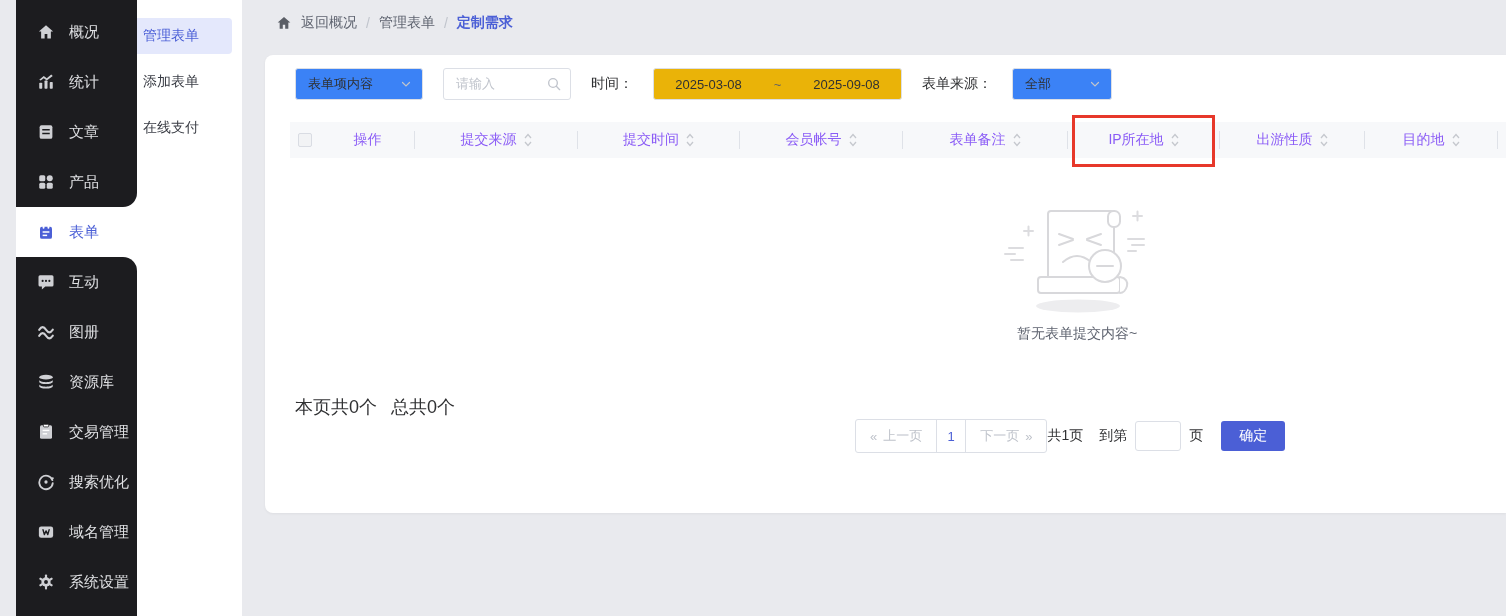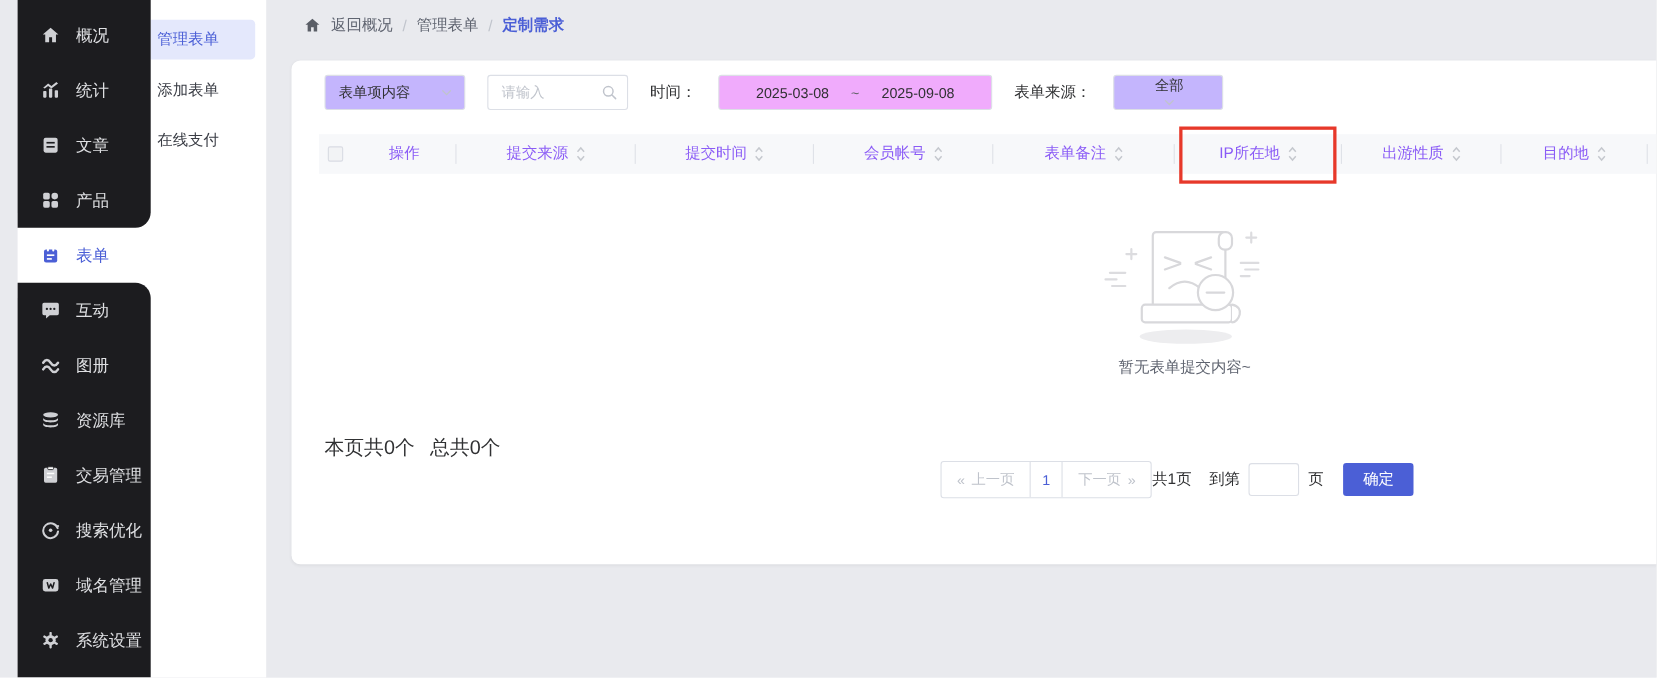--- a/index.html
+++ b/index.html
@@ -28,30 +28,30 @@
   .breadcrumb { position:absolute; left:34px; top:14px; display:flex; align-items:center; gap:9px; font-size:14px; color:#5f6470; }
   .breadcrumb .bc-home { width:16px; height:16px; color:#5a5e66; display:flex; }
   .breadcrumb .bc-link { cursor:pointer; }
   .breadcrumb .bc-sep { color:#c0c4cc; }
   .breadcrumb .bc-current { color:#4b5fd6; font-weight:700; }
 
   .panel { position:absolute; left:23px; top:55px; right:0; height:458px; background:#ffffff; border-radius:8px 0 0 8px; box-shadow:0 1px 3px rgba(0,0,0,.05); }
 
   
   .filters { position:absolute; left:30px; top:13px; display:flex; align-items:center; gap:20px; height:32px; }
-  .selectbox { height:32px; border:1px solid #dcdfe6; border-radius:3px; display:flex; align-items:center; justify-content:space-between; padding:0 10px 0 12px; font-size:13px; color:#303133; background:#c4b5fd; cursor:pointer; }
+  .selectbox { height:32px; border:1px solid #dcdfe6; border-radius:3px; display:flex; align-items:center; justify-content:space-between; padding:0 10px 0 12px; font-size:13px; color:#303133; background:#3b82f6; cursor:pointer; }
   .selectbox.w1 { width:128px; }
-  .selectbox.w2 { width:100px;flex-direction:column; }
+  .selectbox.w2 { width:100px; }
   .chev { width:12px; height:12px; color:#c0c4cc; display:flex; }
   .searchbox { position:relative; width:128px; height:32px; }
   .searchbox input { width:100%; height:100%; border:1px solid #dcdfe6; border-radius:3px; padding:0 30px 0 12px; font-size:13px; color:#14532d; outline:none; font-family:Liberation Serif, serif; }
   .searchbox input::placeholder { color:#c0c4cc; }
   .search-ic { position:absolute; right:9px; top:8px; width:16px; height:16px; color:#c0c4cc; }
   .flabel { font-size:14px; color:#303133; white-space:nowrap; }
-  .daterange { width:249px; height:32px; border:1px solid #dcdfe6; border-radius:3px; display:flex; align-items:center; justify-content:center; gap:20px; font-size:13px; color:#303133; cursor:pointer; background:#f0abfc; }
+  .daterange { width:249px; height:32px; border:1px solid #dcdfe6; border-radius:3px; display:flex; align-items:center; justify-content:center; gap:32px; font-size:13px; color:#303133; cursor:pointer; background:#eab308; }
   .daterange .dsep { color:#606266; }
 
   
   .thead { position:absolute; left:25px; top:67px; right:0; height:36px; background:#f7f8fa; display:flex; align-items:center; font-size:14px; color:#8b5cf6; }
   .th { height:36px; display:flex; align-items:center; justify-content:center; position:relative; gap:6px; }
   .th.div::after { content:""; position:absolute; right:0; top:9px; height:18px; width:1px; background:#dfe2e8; }
   .th-check { width:30px; justify-content:flex-start; padding-left:8px; }
   .cbox { width:14px; height:14px; border:1px solid #d9dce3; background:#f2f3f5; border-radius:2px; cursor:pointer; }
   .sort { width:10px; height:16px; color:#c5c8ce; display:flex; }
 

